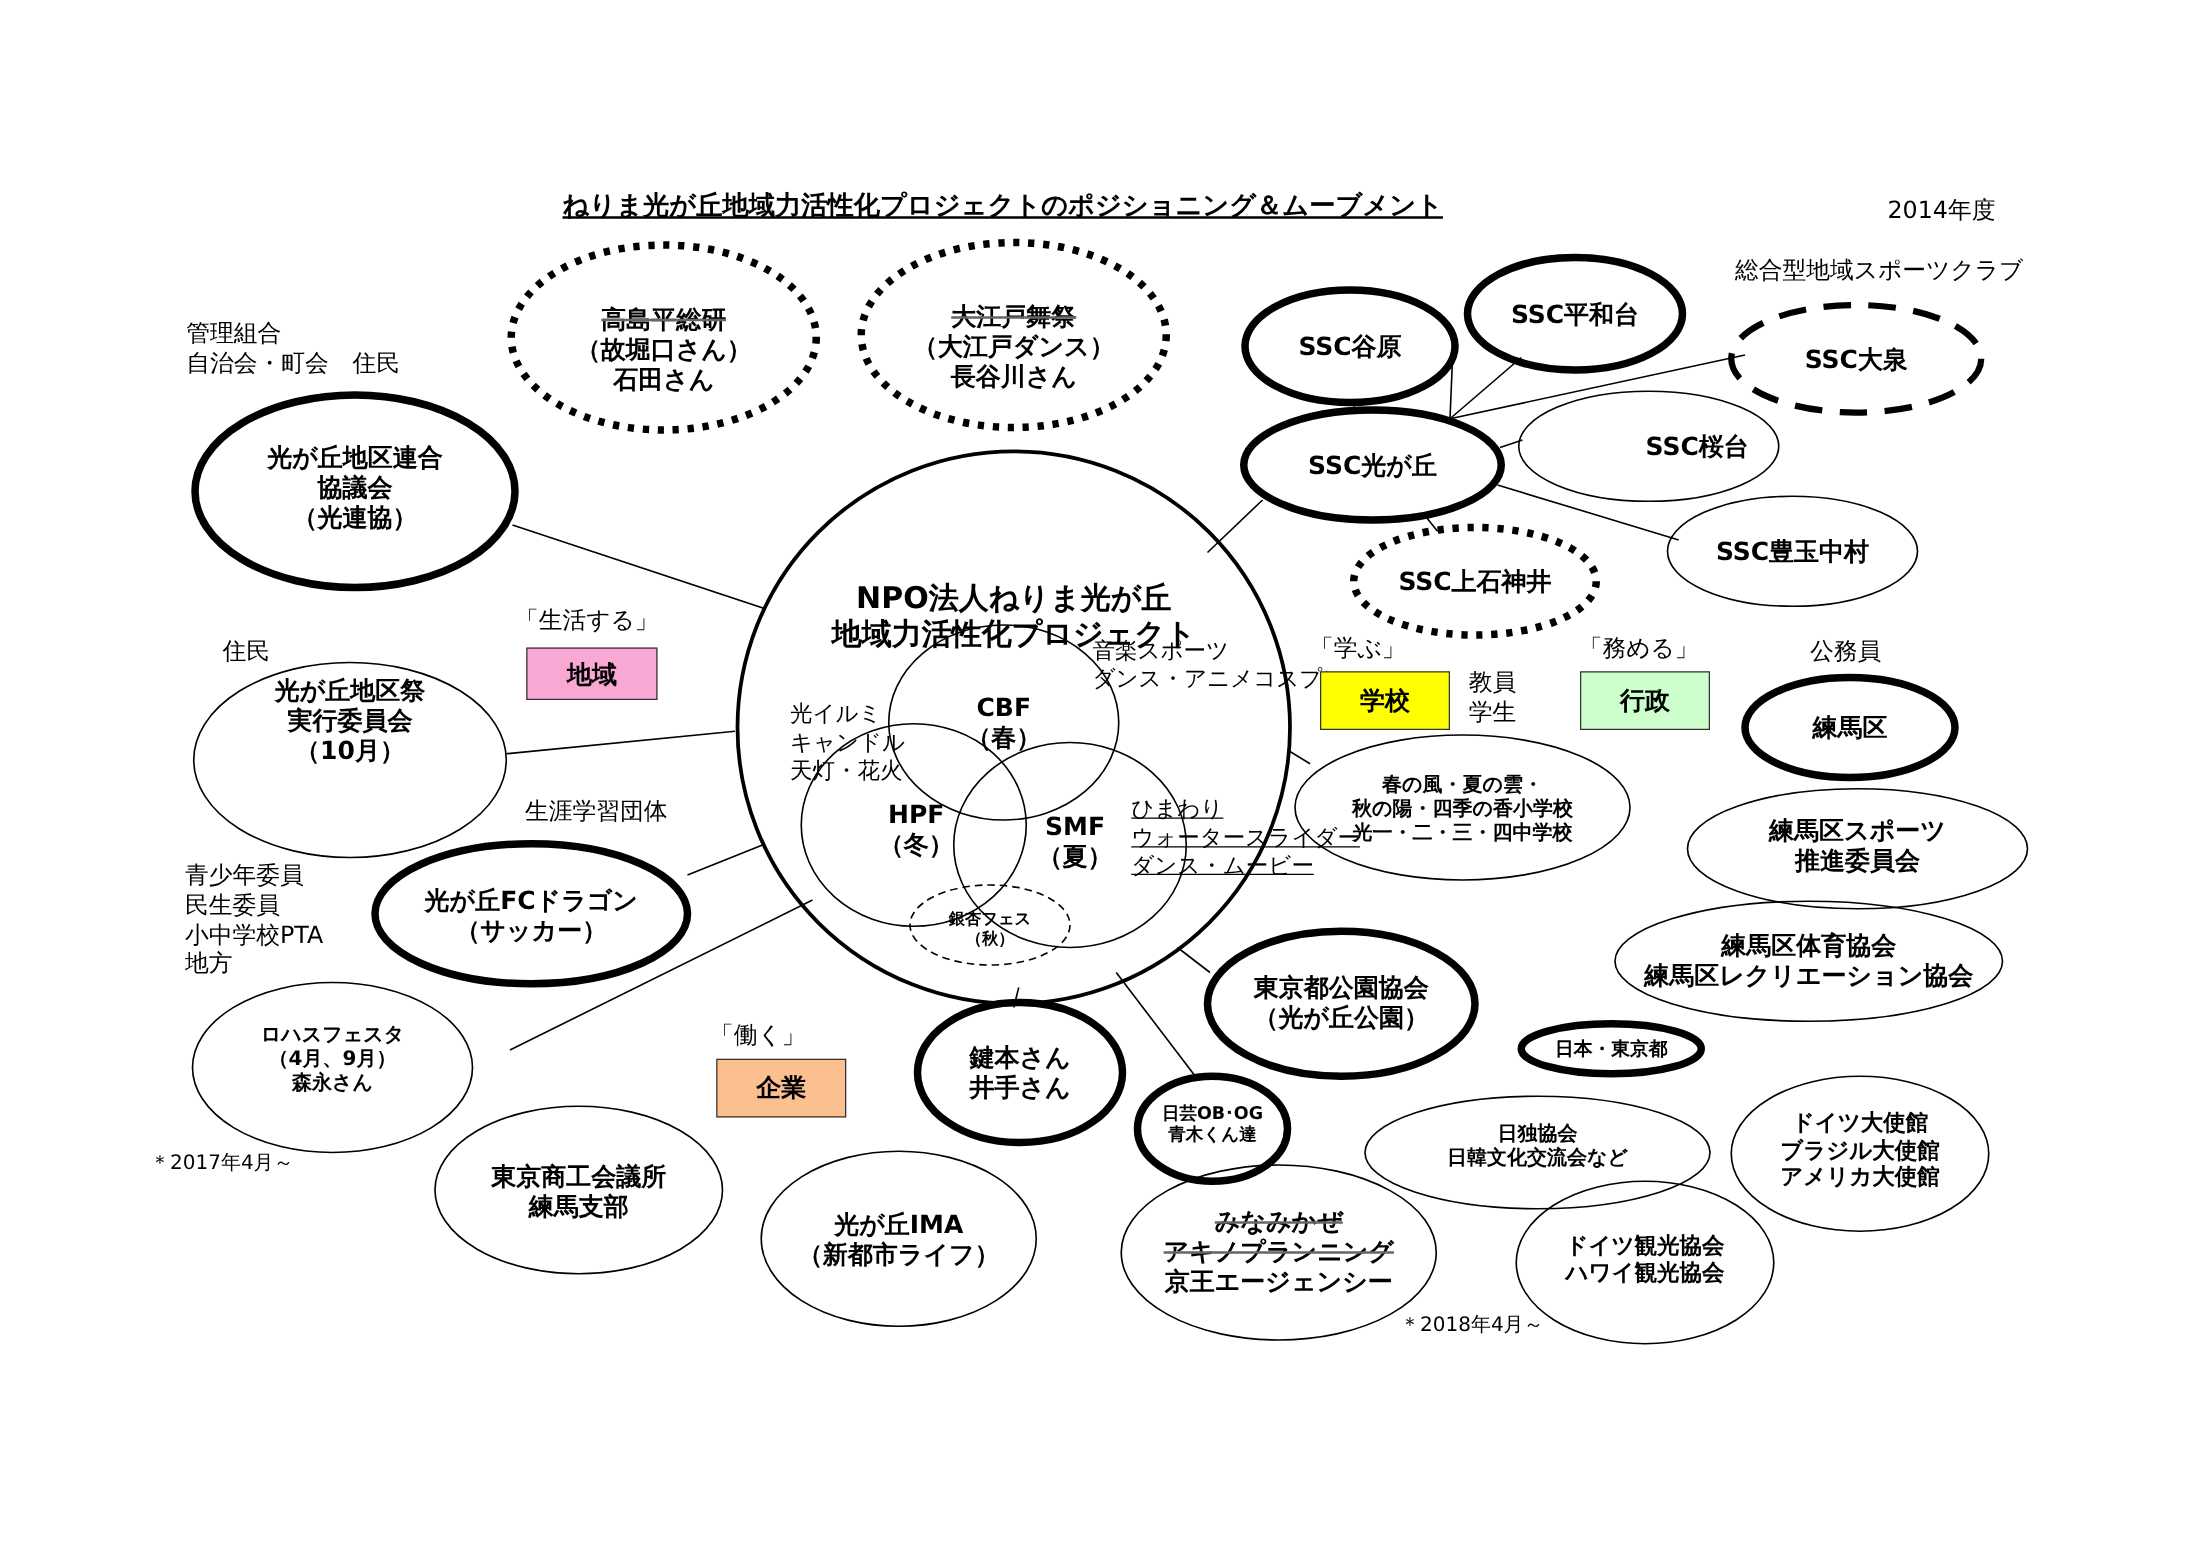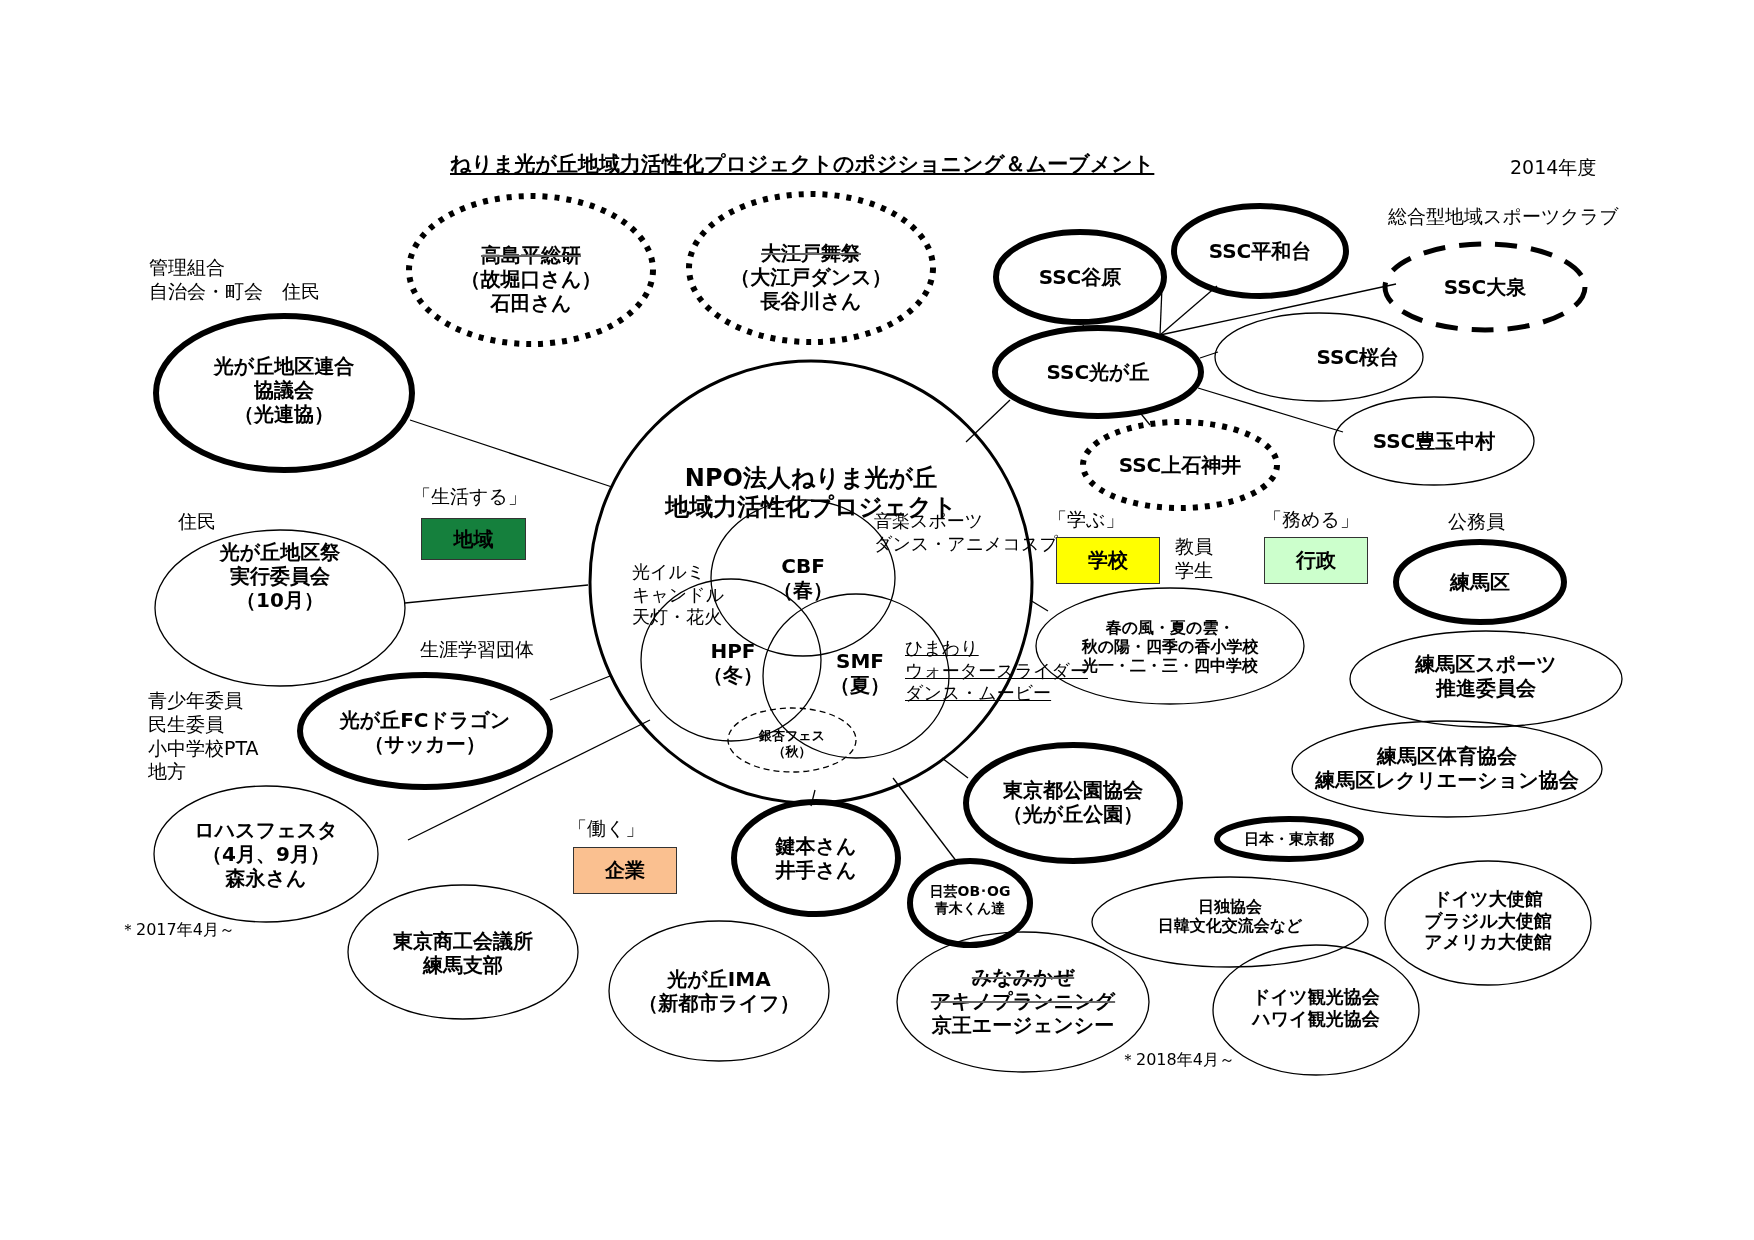--- a/index.html
+++ b/index.html
@@ -115,21 +115,21 @@
   <span style="display:block">キャンドル</span>
   <span style="display:block">天灯・花火</span>
 </div>
 <div class="lbl" style="left:905px;top:637px;font-size:18px;text-decoration:underline;">
   <span style="display:block">ひまわり</span>
   <span style="display:block">ウォータースライダー</span>
   <span style="display:block">ダンス・ムービー</span>
 </div>
 
 <div class="lbl" style="left:412px;top:485px;">「生活する」</div>
-<div class="box" style="left:421px;top:518px;width:103px;height:40px;background:#15803d;">地域</div>
+<div class="box" style="left:421px;top:518px;width:103px;height:40px;background:#f9a8d4;">地域</div>
 
 <div class="lbl" style="left:1048px;top:508px;">「学ぶ」</div>
 <div class="box" style="left:1056px;top:537px;width:102px;height:45px;background:#ffff00;">学校</div>
 
 <div class="lbl" style="left:1263px;top:508px;">「務める」</div>
 <div class="box" style="left:1264px;top:537px;width:102px;height:45px;background:#ccffcc;">行政</div>
 
 <div class="lbl" style="left:568px;top:817px;">「働く」</div>
 <div class="box" style="left:573px;top:847px;width:102px;height:45px;background:#fac090;">企業</div>
 
@@ -171,21 +171,21 @@
 </div>
 <div class="t bold line-block" style="left:160px;top:540px;width:240px;font-size:20px;text-align:center;">
   <span>光が丘地区祭</span>
   <span>実行委員会</span>
   <span>（10月）</span>
 </div>
 <div class="t bold line-block" style="left:305px;top:708px;width:240px;font-size:20px;">
   <span>光が丘FCドラゴン</span>
   <span>（サッカー）</span>
 </div>
-<div class="t bold line-block" style="left:156px;top:818px;width:220px;font-size:20px;">
+<div class="t bold line-block" style="left:156px;top:818px;width:220px;font-size:16px;">
   <span>ロハスフェスタ</span>
   <span>（4月、9月）</span>
   <span>森永さん</span>
 </div>
 <div class="t bold line-block" style="left:353px;top:929px;width:220px;font-size:20px;">
   <span>東京商工会議所</span>
   <span>練馬支部</span>
 </div>
 <div class="t bold line-block" style="left:609px;top:967px;width:220px;font-size:20px;">
   <span>光が丘IMA</span>

